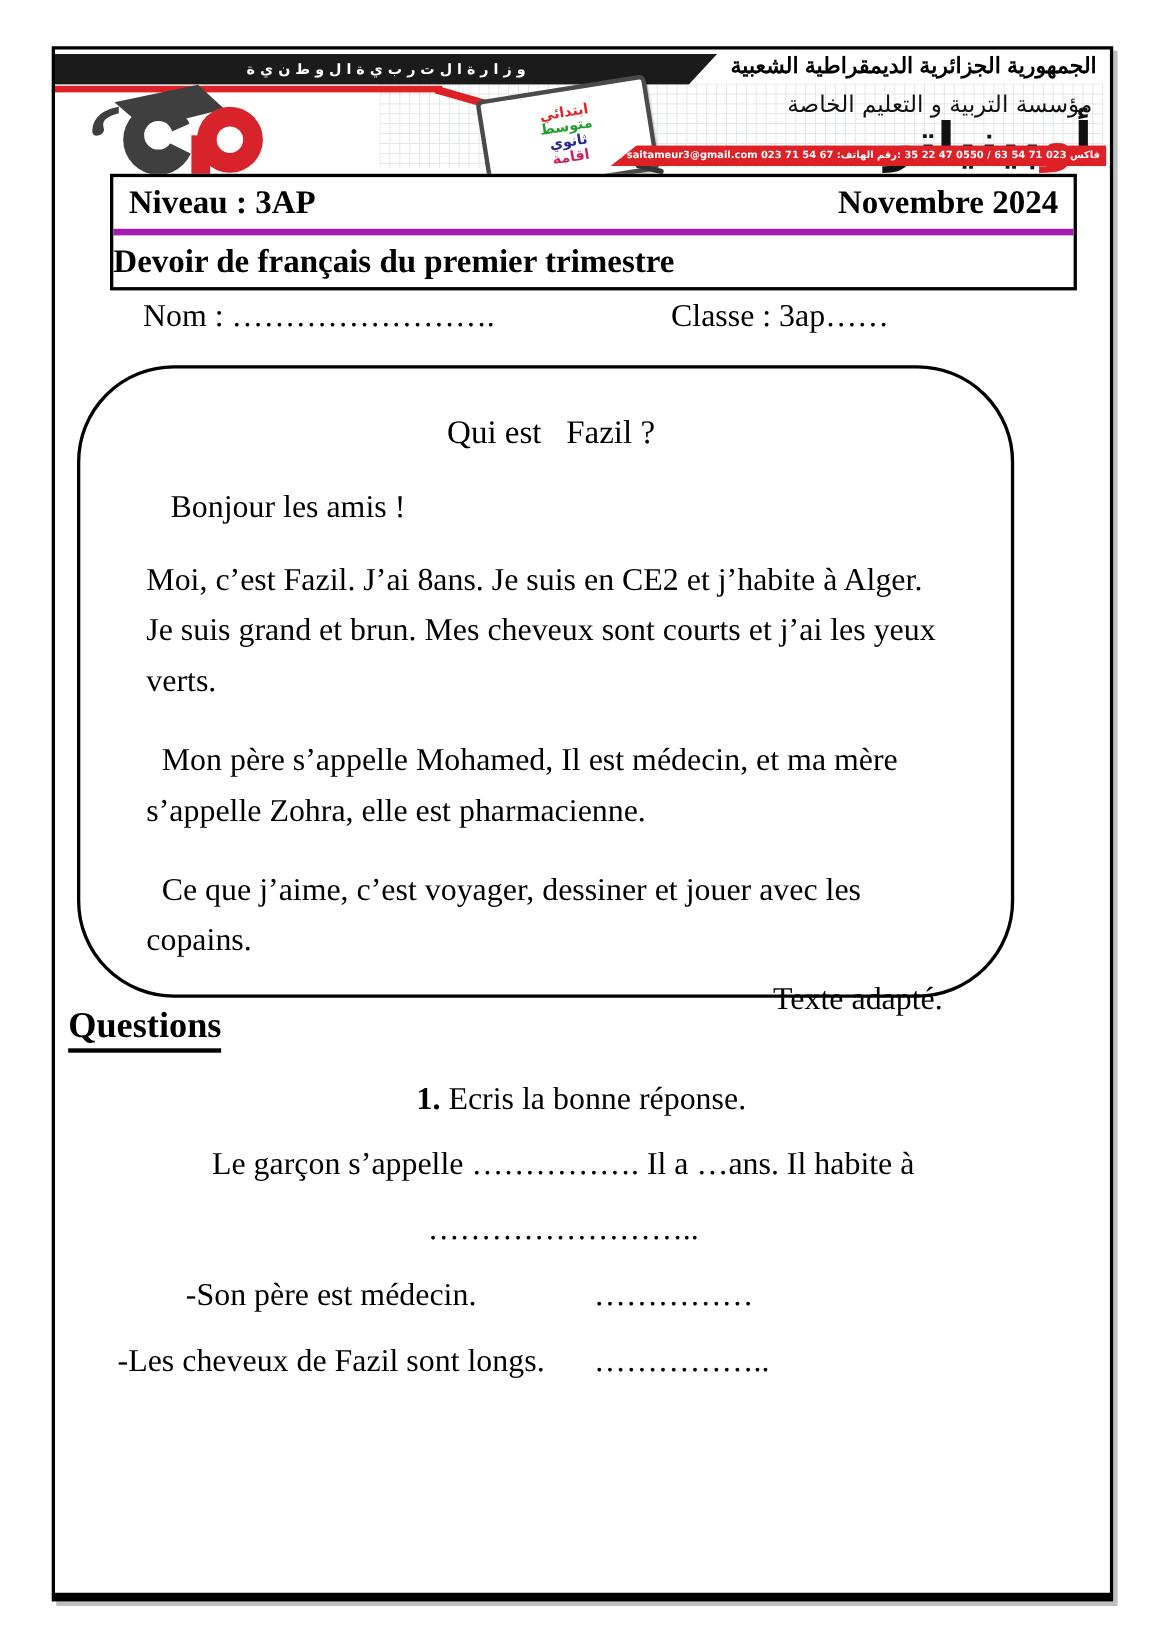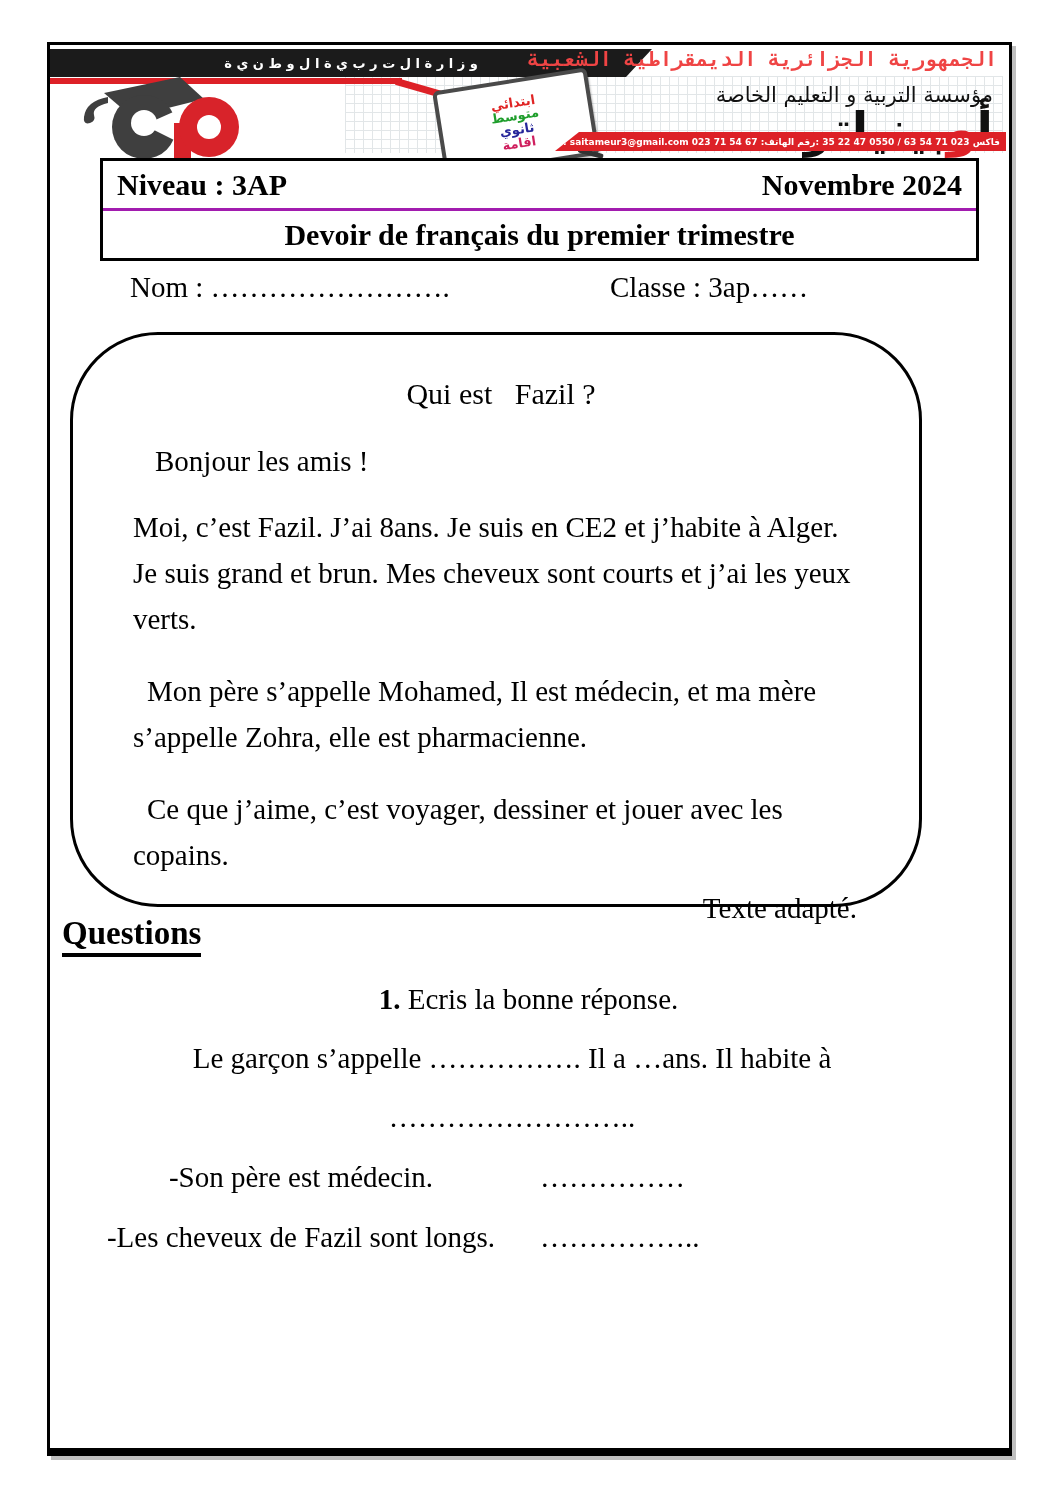--- a/index.html
+++ b/index.html
@@ -12,22 +12,22 @@
   
   .hdr{position:absolute;left:0;top:0;width:100%;height:110px;overflow:visible;}
   .hdr-grid{position:absolute;left:295px;top:31px;width:658px;height:77px;
             background-image:linear-gradient(#e2e6e8 1px, transparent 1px),
                              linear-gradient(90deg,#e2e6e8 1px, transparent 1px);
             background-size:9px 9px;}
   .banner{position:absolute;left:0;top:4px;width:602px;height:28px;background:var(--banner-black,#1b1b1b);
           clip-path:polygon(0 0,100% 0,calc(100% - 26px) 100%,0 100%);
           display:flex;align-items:center;justify-content:center;}
   .banner span{color:#fff;font-family:"DejaVu Sans",sans-serif;font-size:13px;font-weight:bold;white-space:nowrap;}
-  .republic{position:absolute;right:12px;top:2px;font-family:Liberation Mono, monospace;
-            font-weight:bold;font-size:20px;color:#ef4444;text-align:right;}
+  .republic{position:absolute;right:12px;top:2px;font-family:Liberation Sans, sans-serif;
+            font-weight:bold;font-size:20px;color:#000000;text-align:right;}
   .redline{position:absolute;left:0;top:33px;width:352px;height:6px;background:var(--accent,#dd2127);}
   .reddiag{position:absolute;left:347px;top:33px;width:212px;height:7px;background:var(--accent,#dd2127);
            transform:rotate(16deg);transform-origin:left top;}
   .strip{position:absolute;left:505px;top:87px;width:451px;height:19px;background:var(--accent,#dd2127);
          clip-path:polygon(24px 0,100% 0,100% 100%,0 100%);
          display:flex;align-items:center;justify-content:flex-end;padding-right:6px;box-sizing:border-box;}
   .strip span{color:#fff;font-family:"DejaVu Sans",sans-serif;font-size:9px;font-weight:bold;white-space:nowrap;}
   .logo{position:absolute;left:12px;top:28px;width:210px;height:88px;}
   .board{position:absolute;left:388px;top:34px;width:148px;height:80px;background:#fff;
          border:4px solid #4a4a4a;border-radius:6px;transform:rotate(-9deg);
@@ -38,23 +38,23 @@
           transform:rotate(24deg);border-radius:2px;}
   .institution{position:absolute;right:16px;top:38px;font-family:"DejaVu Sans",sans-serif;
                font-weight:normal;font-size:21px;color:#111;}
   .brand{position:absolute;right:16px;top:60px;font-family:"DejaVu Sans",sans-serif;
          font-weight:bold;font-size:48px;color:#111;direction:rtl;line-height:1;}
   .brand .accent{color:var(--accent,#dd2127);}
 
   
   .title-box{position:absolute;left:50px;top:113px;width:873px;border:3px solid #000;background:#fff;}
   .title-row1{display:flex;justify-content:space-between;align-items:center;height:47px;
-              border-bottom:3px solid #a21caf;padding:0 14px;}
+              border-bottom:6px solid #a21caf;padding:0 14px;}
   .title-row1 span{font-weight:bold;font-size:30px;}
-  .title-row2{height:47px;display:flex;align-items:center;justify-content:center;}
+  .title-row2{height:47px;display:flex;align-items:center;justify-content:flex-start;}
   .title-row2 span{font-weight:bold;font-size:30px;}
 
   .student-line{position:absolute;left:80px;top:226px;width:850px;font-size:29px;}
   .student-line .classe{position:absolute;left:480px;top:0;}
 
   
   .reading-box{position:absolute;left:20px;top:287px;width:852px;height:575px;
                border:3px solid #000;border-radius:88px;box-sizing:border-box;
                padding:30px 50px 0 60px;}
   .reading-title{text-align:center;font-size:30px;white-space:pre-wrap;margin-top:12px;}

